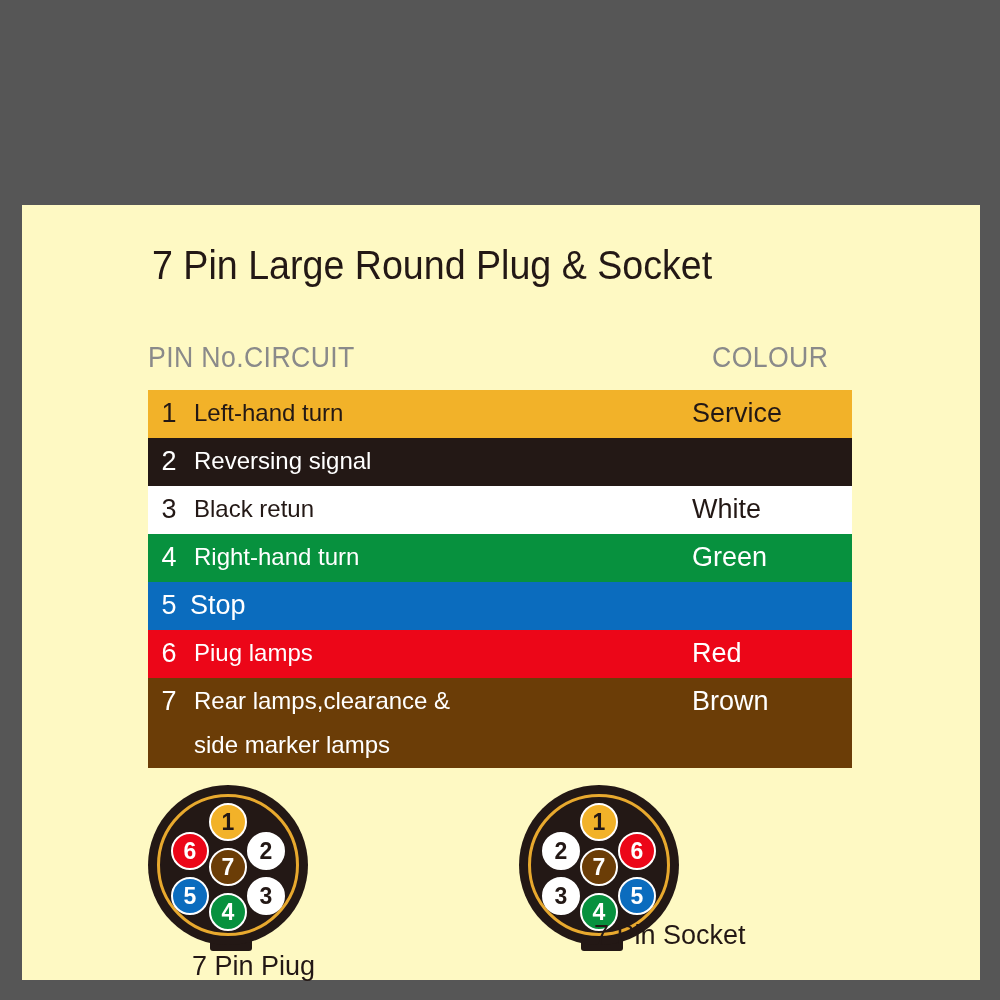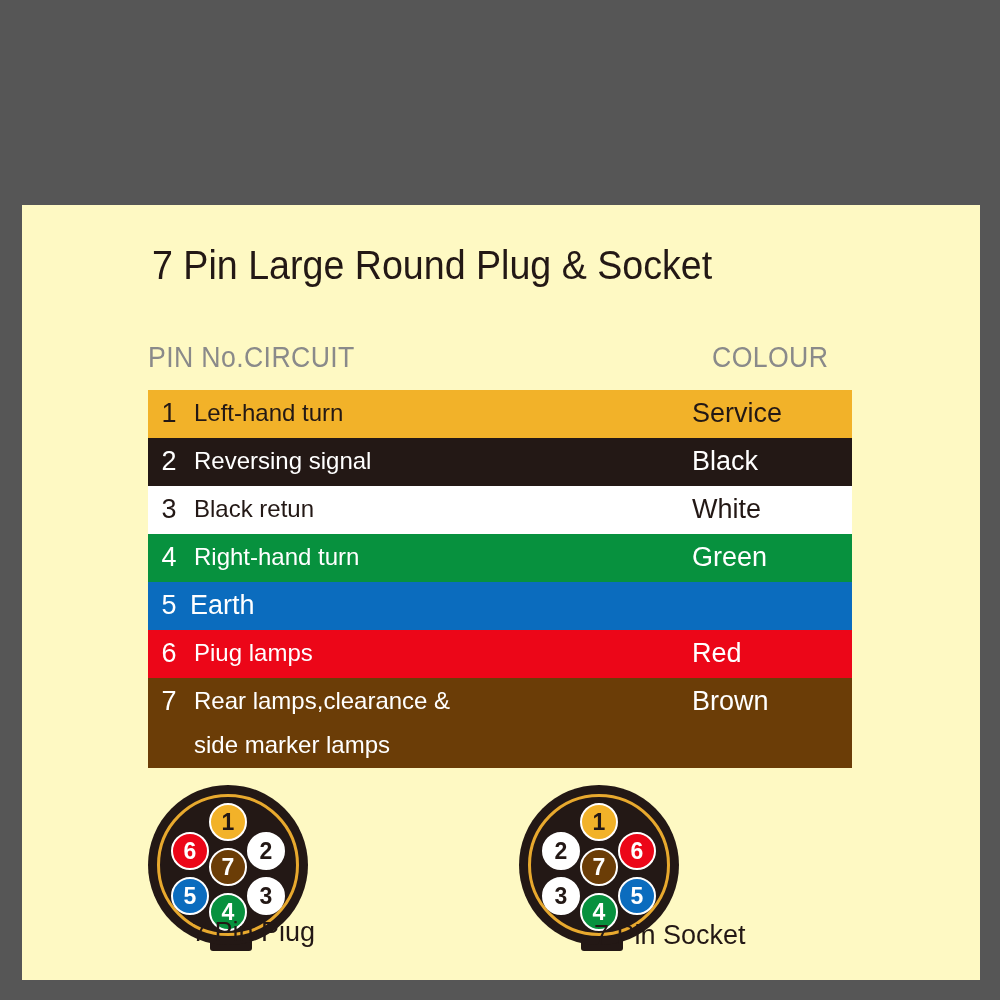--- a/index.html
+++ b/index.html
@@ -184,21 +184,21 @@
     font-family: "Liberation Sans", sans-serif;
     line-height: 1;
   }
   .caption {
     position: absolute;
     font-size: 27px;
     color: #231815;
     font-family: "Liberation Sans", sans-serif;
     white-space: nowrap;
   }
-  .caption.plug   { left: 170px; top: 712px; text-align: right; }
+  .caption.plug   { left: 170px; top: 746px; text-align: right; }
   .caption.socket { left: 572px; top: 715px; text-align: center; }
 </style>
 </head>
 <body>
 
 <div id="page">
 
 
   <div class="panel">
 
@@ -211,35 +211,34 @@
 
     <div class="wire-table" id="wire-table">
         <div class="wire-row" style="background: rgb(242, 178, 41); color: rgb(35, 24, 21);">
           <div class="cell-pin">1</div>
           <div class="cell-circuit">Left-hand turn</div>
           <div class="cell-colour">Service</div>
         </div>
         <div class="wire-row" style="background: rgb(35, 24, 21); color: rgb(255, 255, 255);">
           <div class="cell-pin">2</div>
           <div class="cell-circuit">Reversing signal</div>
-          <div class="cell-colour">Black</div>
         </div>
         <div class="wire-row" style="background: rgb(255, 255, 255); color: rgb(35, 24, 21);">
           <div class="cell-pin">3</div>
           <div class="cell-circuit">Black retun</div>
           <div class="cell-colour">White</div>
         </div>
         <div class="wire-row" style="background: rgb(7, 145, 62); color: rgb(255, 255, 255);">
           <div class="cell-pin">4</div>
           <div class="cell-circuit">Right-hand turn</div>
           <div class="cell-colour">Green</div>
         </div>
         <div class="wire-row" style="background: rgb(11, 108, 190); color: rgb(255, 255, 255);">
           <div class="cell-pin">5</div>
-          <div class="cell-colour">Earth</div>
+          <div class="cell-colour">Stop</div>
         </div>
         <div class="wire-row" style="background: rgb(236, 6, 24); color: rgb(255, 255, 255);">
           <div class="cell-pin">6</div>
           <div class="cell-circuit">Piug lamps</div>
           <div class="cell-colour">Red</div>
         </div>
         <div class="wire-row tall" style="background: rgb(107, 61, 7); color: rgb(255, 255, 255);">
           <div class="cell-pin">7</div>
           <div class="cell-circuit">Rear lamps,clearance &amp;
 side marker lamps</div>

